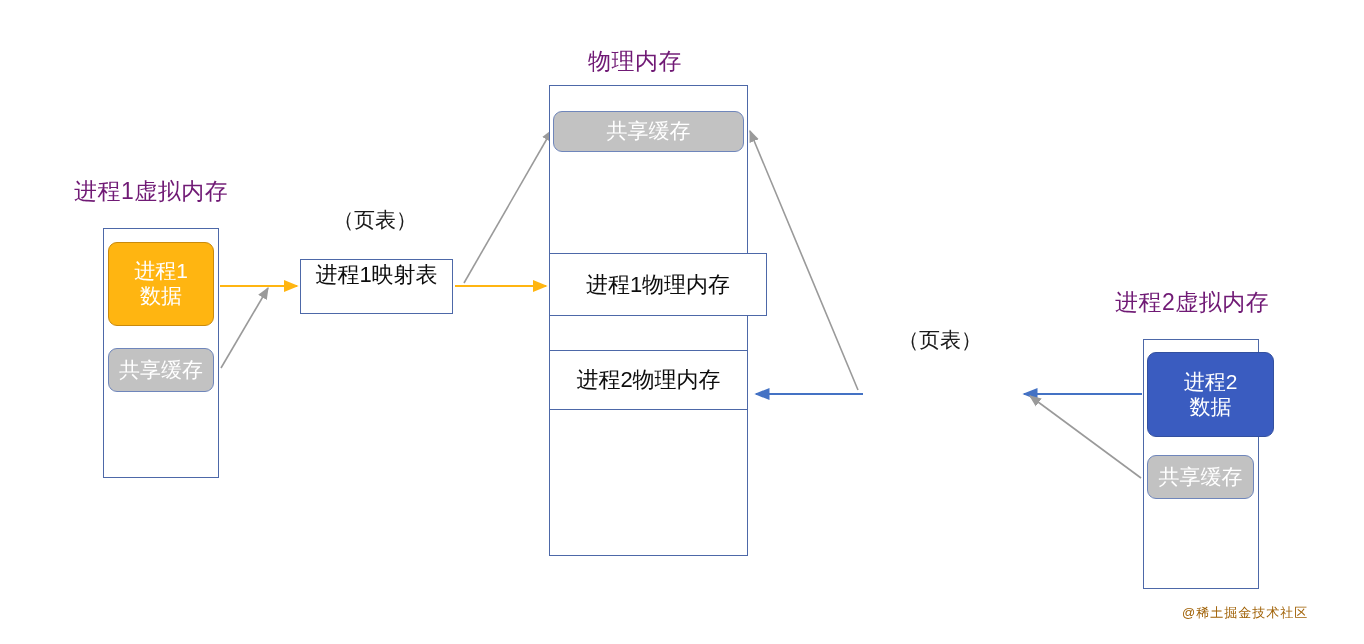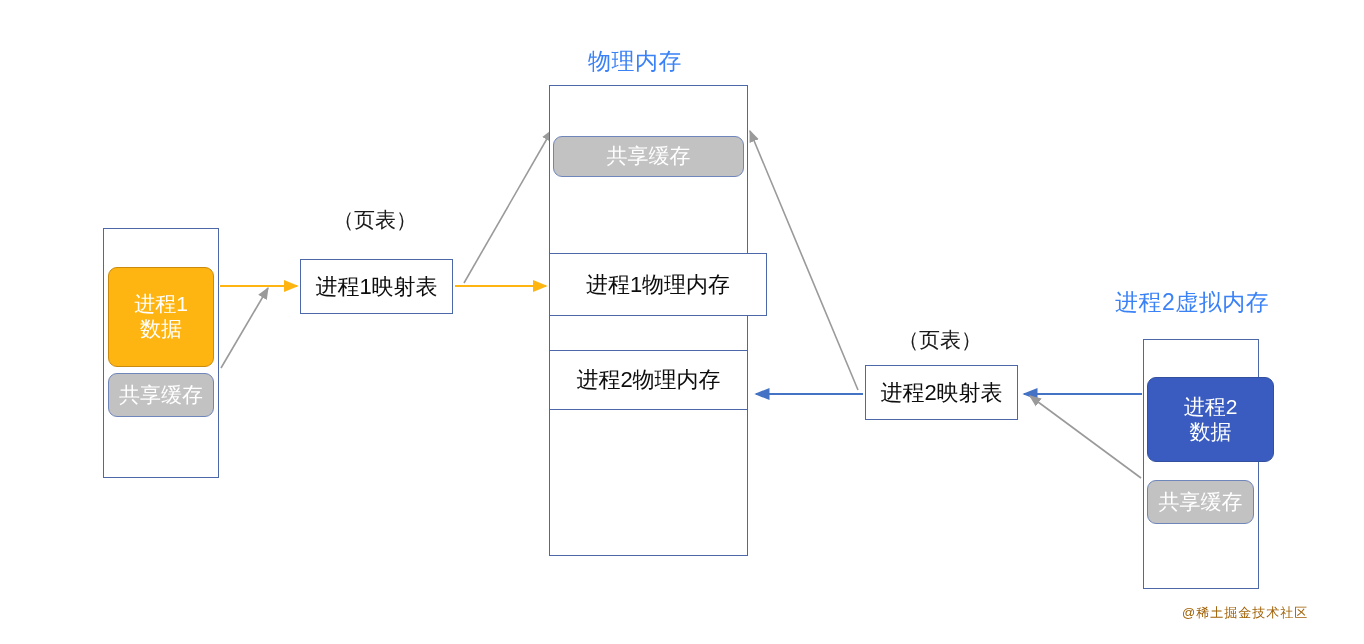--- a/index.html
+++ b/index.html
@@ -22,21 +22,21 @@
     left: 0;
     top: 0;
     width: 1364px;
     height: 644px;
     pointer-events: none;
   }
 
   .caption {
     position: absolute;
     font-size: 23px;
-    color: #3b82f6;
+    color: #701a75;
     font-weight: 400;
     white-space: nowrap;
     letter-spacing: 0.5px;
   }
   .paren-caption {
     position: absolute;
     font-size: 21px;
     color: #1a1a1a;
     white-space: nowrap;
   }
@@ -55,21 +55,20 @@
     box-sizing: border-box;
     border-radius: 9px;
     display: flex;
     align-items: center;
     justify-content: center;
     text-align: center;
     line-height: 1.18;
     font-size: 21px;
     color: #ffffff;
     border: 1.5px solid #5a73ad;
-    margin-top: 25px;
   }
   .block.orange {
     background: #ffb511;
     border-color: #c98a0d;
   }
   .block.blue {
     background: #3a5cc0;
     border-color: #33509f;
   }
   .block.gray {
@@ -90,21 +89,21 @@
     color: #0d0d0d;
   }
 
   
   .pagetable {
     position: absolute;
     box-sizing: border-box;
     border: 1.5px solid #4d68a8;
     background: #ffffff;
     display: flex;
-    align-items: center;
+    align-items: flex-start;
     justify-content: center;
     font-size: 22px;
     color: #0d0d0d;
   }
 
   .watermark {
     position: absolute;
     font-size: 13px;
     color: #a16207;
     white-space: nowrap;
@@ -137,24 +136,25 @@
     <line x1="221" y1="368" x2="268" y2="288" stroke="#9A9A9A" stroke-width="1.6" marker-end="url(#ah-gray)"></line>
 
     <line x1="1142" y1="394" x2="1024" y2="394" stroke="#4472C4" stroke-width="1.8" marker-end="url(#ah-blue)"></line>
 
     <line x1="863" y1="394" x2="756" y2="394" stroke="#4472C4" stroke-width="1.8" marker-end="url(#ah-blue)"></line>
 
     <line x1="1141" y1="478" x2="1030" y2="396" stroke="#9A9A9A" stroke-width="1.6" marker-end="url(#ah-gray)"></line>
     <line x1="858" y1="390" x2="750" y2="131" stroke="#9A9A9A" stroke-width="1.6" marker-end="url(#ah-gray)"></line>
   </svg>
 
+  <div class="caption" style="left:74px; top:176px;">进程1虚拟内存</div>
 
   <div class="mem-col" style="left:103px; top:228px; width:116px; height:250px;"></div>
 
-  <div class="block orange" style="left:108px; top:242px; width:106px; height:100px;">
+  <div class="block orange" style="left:108px; top:242px; width:106px; height:84px;">
     <div>
       <div>进程1</div>
       <div>数据</div>
     </div>
   </div>
 
   <div class="block gray" style="left:108px; top:348px; width:106px; height:44px;">
     <span>共享缓存</span>
   </div>
 
@@ -175,23 +175,20 @@
   <div class="mem-row" style="left:549px; top:253px; width:218px; height:63px;">
     <span>进程1物理内存</span>
   </div>
 
   <div class="mem-row" style="left:549px; top:350px; width:199px; height:60px;">
     <span>进程2物理内存</span>
   </div>
 
   <div class="paren-caption" style="left:898px; top:326px;">（页表）</div>
 
-  <div class="pagetable" style="left:865px; top:365px; width:153px; height:55px;">
-    <span>进程2映射表</span>
-  </div>
 
   <div class="caption" style="left:1115px; top:287px;">进程2虚拟内存</div>
 
   <div class="mem-col" style="left:1143px; top:339px; width:116px; height:250px;"></div>
 
   <div class="block blue" style="left:1147px; top:352px; width:127px; height:85px;">
     <div>
       <div>进程2</div>
       <div>数据</div>
     </div>

